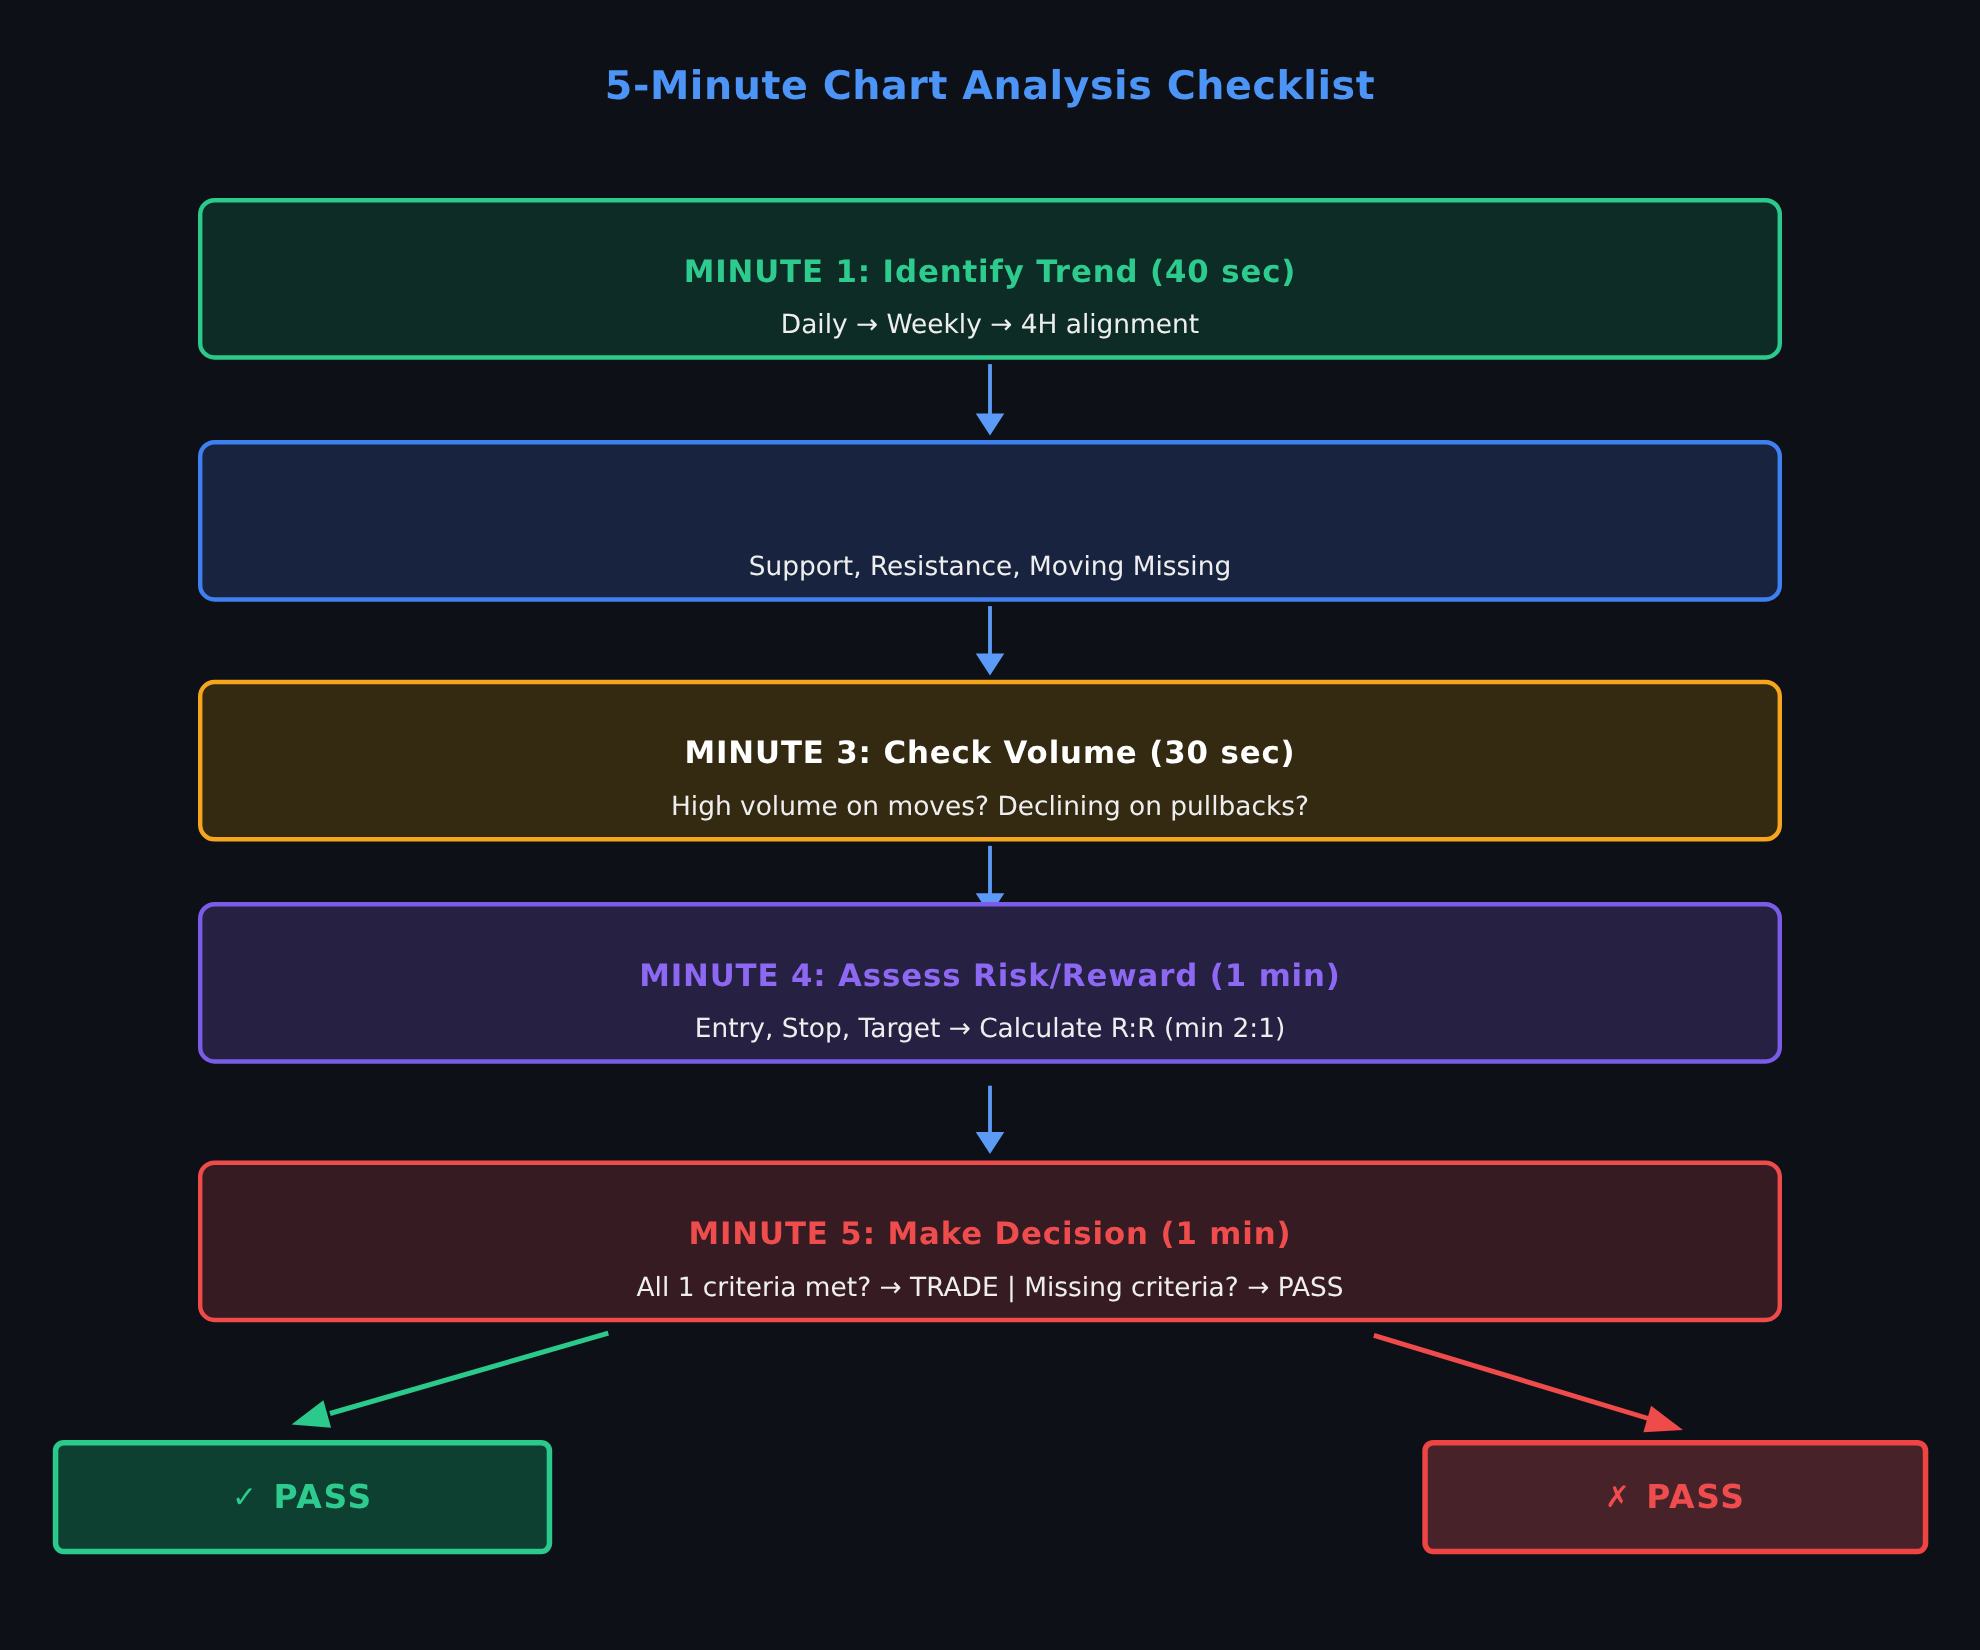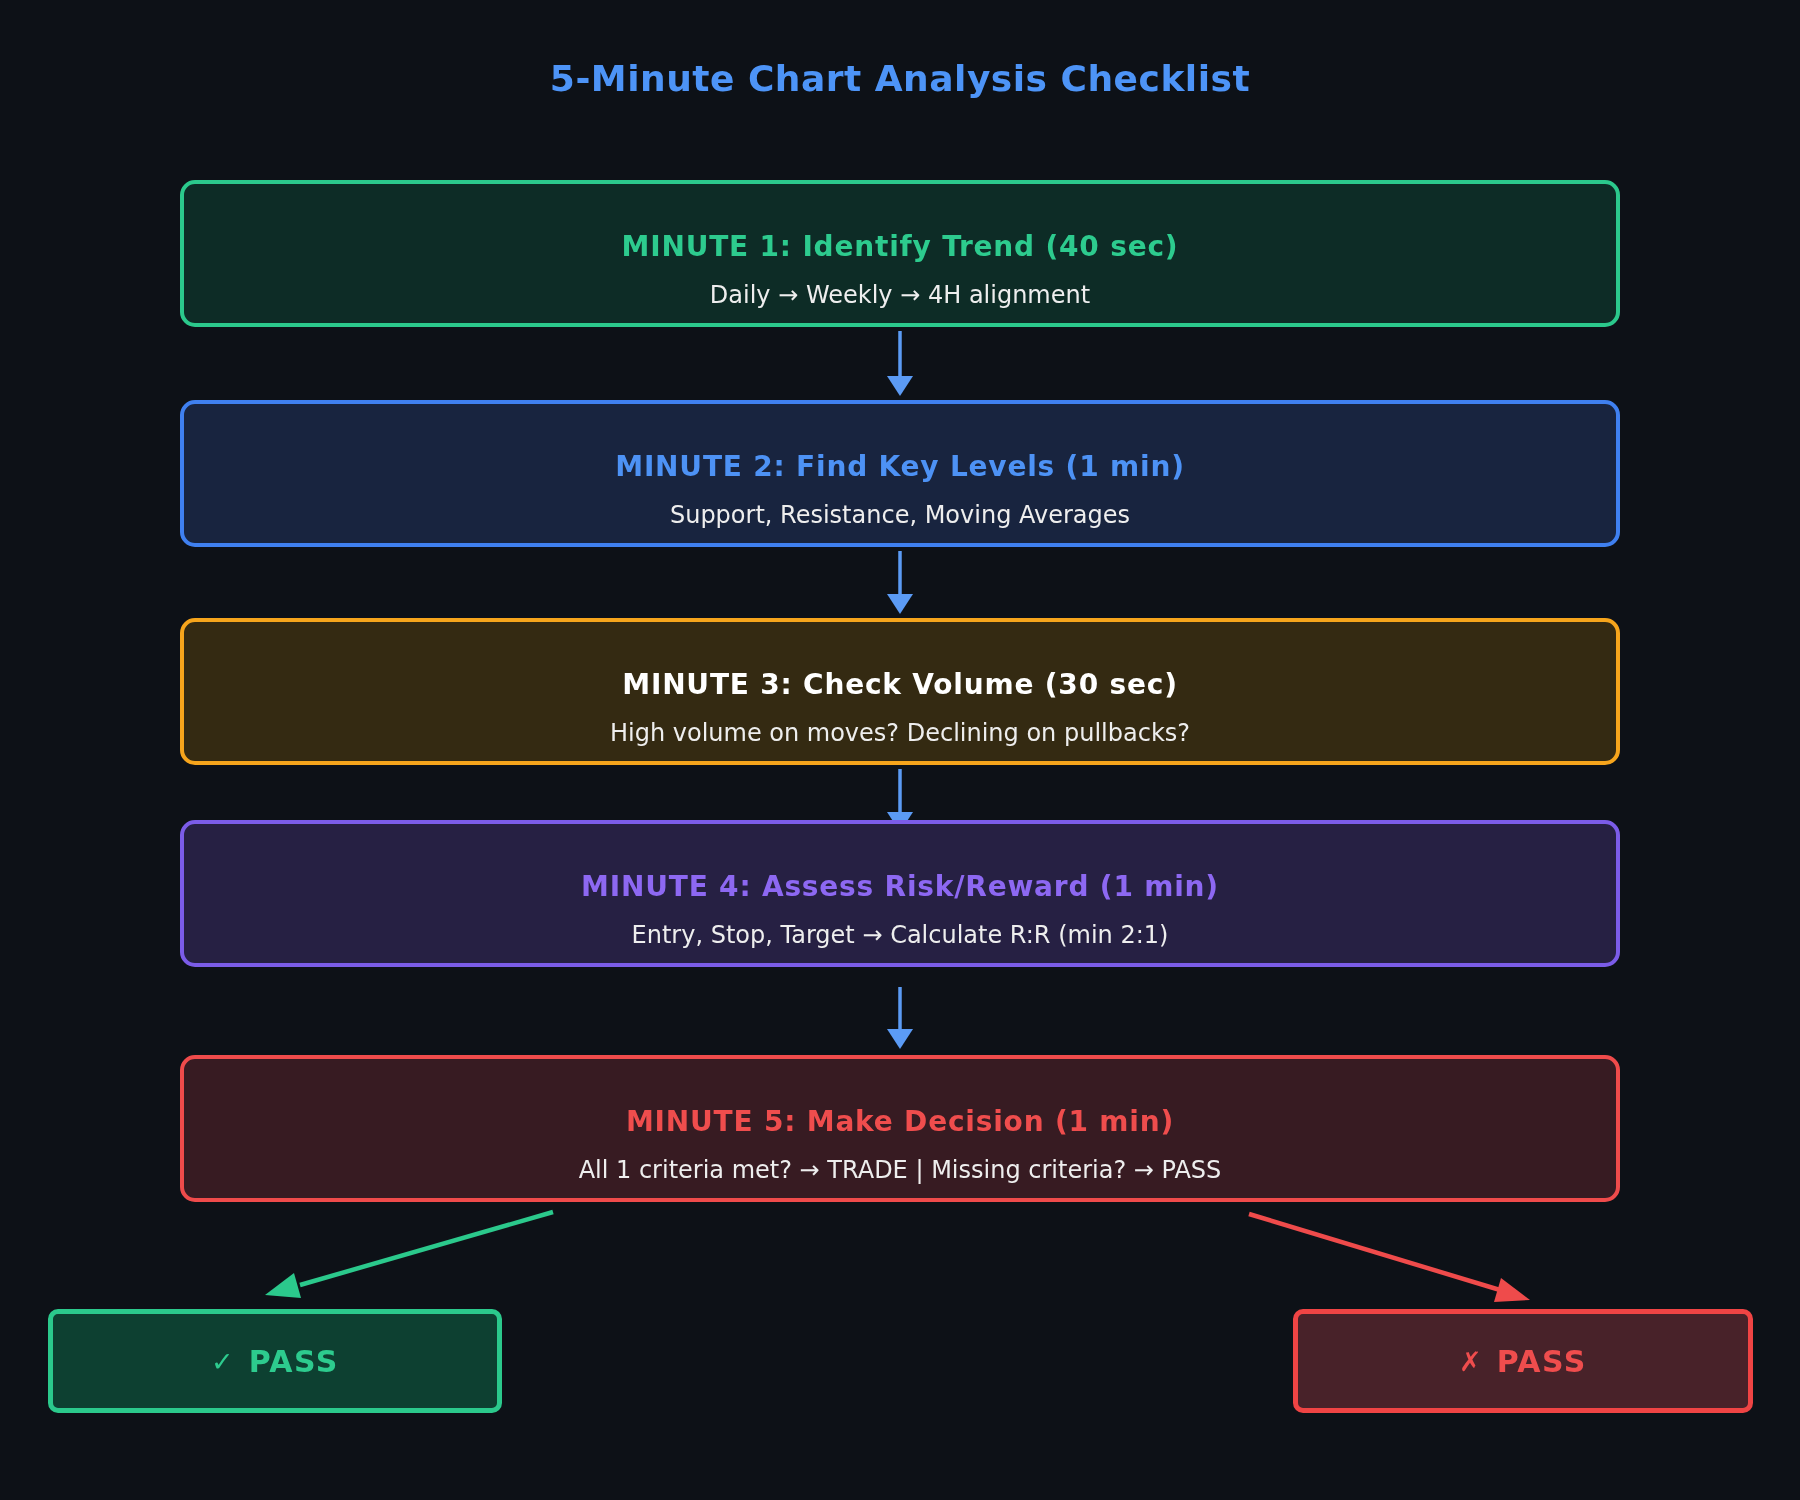--- a/index.html
+++ b/index.html
@@ -121,22 +121,21 @@
       <polygon class="rarrow-head" points="1530,1300 1494,1302 1501,1278"></polygon>
     </g>
   </svg>
 
   <div class="step s1" style="border-color: rgb(43, 201, 140); background: rgb(13, 44, 38);">
     <div class="step-title" style="color: rgb(45, 203, 142);">MINUTE 1: Identify Trend (40 sec)</div>
     <div class="step-sub">Daily → Weekly → 4H alignment</div>
   </div>
 
   <div class="step s2" style="border-color: rgb(63, 128, 240); background: rgb(24, 36, 63);">
-    <div class="step-title" style="color: rgb(77, 146, 245);">MINUTE 2: Find Key Levels (1 min)</div>
-    <div class="step-sub">Support, Resistance, Moving Averages</div>
+    <div class="step-sub">Support, Resistance, Moving Missing</div>
   </div>
 
   <div class="step s3" style="border-color: rgb(246, 165, 28); background: rgb(52, 42, 18);">
     <div class="step-title" style="color: #ffffff;">MINUTE 3: Check Volume (30 sec)</div>
     <div class="step-sub">High volume on moves? Declining on pullbacks?</div>
   </div>
 
   <div class="step s4" style="border-color: rgb(123, 92, 232); background: rgb(38, 32, 67);">
     <div class="step-title" style="color: rgb(141, 104, 242);">MINUTE 4: Assess Risk/Reward (1 min)</div>
     <div class="step-sub">Entry, Stop, Target → Calculate R:R (min 2:1)</div>

